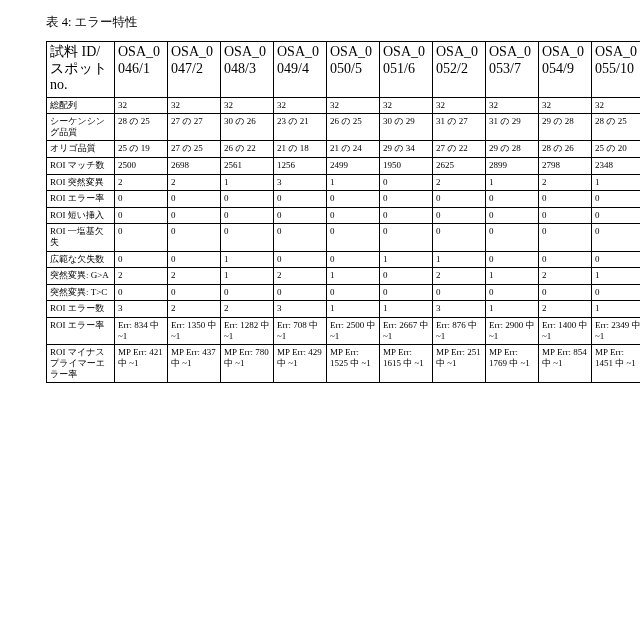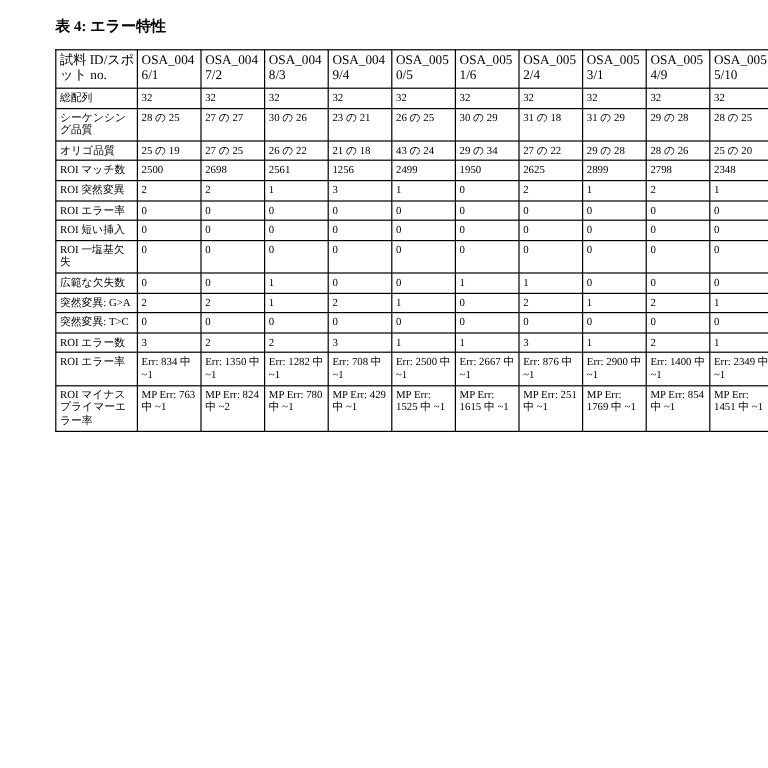--- a/index.html
+++ b/index.html
@@ -16,21 +16,21 @@
   }
   .page {
     position: relative;
     width: 640px;
     height: 640px;
     box-sizing: border-box;
     padding: 14px 14px 0 46px;
   }
   .caption {
     font-size: 12.5px;
-    font-weight: bold;
+    font-weight: normal;
     font-family: "Liberation Serif", serif;
     margin: 0 0 10px 0;
     letter-spacing: 0px;
   }
   table.tbl {
     border-collapse: collapse;
     table-layout: fixed;
     width: 548px;
     font-size: 9px;
     line-height: 1.18;
@@ -47,21 +47,21 @@
   }
   col.rowhdr { width: 68px; }
   col.dcol { width: 53px; }
   td.rowlabel {
     font-weight: bold;
     font-size: 9px;
     margin-left: 32px;
   }
   th.colhdr {
     font-weight: bold;
-    font-size: 11px;
+    font-size: 14px;
   }
 </style>
 </head>
 <body>
 
 <div class="page">
 
   <div class="caption">表 4: エラー特性</div>
 
   <table class="tbl">
@@ -80,22 +80,22 @@
     </colgroup>
     <thead>
       <tr>
         <th class="colhdr">試料 ID/スポット no.</th>
         <th class="colhdr">OSA_0046/1</th>
         <th class="colhdr">OSA_0047/2</th>
         <th class="colhdr">OSA_0048/3</th>
         <th class="colhdr">OSA_0049/4</th>
         <th class="colhdr">OSA_0050/5</th>
         <th class="colhdr">OSA_0051/6</th>
-        <th class="colhdr">OSA_0052/4</th>
-        <th class="colhdr">OSA_0053/1</th>
+        <th class="colhdr">OSA_0052/2</th>
+        <th class="colhdr">OSA_0053/7</th>
         <th class="colhdr">OSA_0054/9</th>
         <th class="colhdr">OSA_0055/10</th>
       </tr>
     </thead>
     <tbody>
       <tr>
         <td class="rowlabel">総配列</td>
         <td>32</td>
         <td>32</td>
         <td>32</td>
@@ -108,32 +108,32 @@
         <td>32</td>
       </tr>
       <tr>
         <td class="rowlabel">シーケンシング品質</td>
         <td>28 の 25</td>
         <td>27 の 27</td>
         <td>30 の 26</td>
         <td>23 の 21</td>
         <td>26 の 25</td>
         <td>30 の 29</td>
-        <td>31 の 18</td>
+        <td>31 の 27</td>
         <td>31 の 29</td>
         <td>29 の 28</td>
         <td>28 の 25</td>
       </tr>
       <tr>
         <td class="rowlabel">オリゴ品質</td>
         <td>25 の 19</td>
         <td>27 の 25</td>
         <td>26 の 22</td>
         <td>21 の 18</td>
-        <td>43 の 24</td>
+        <td>21 の 24</td>
         <td>29 の 34</td>
         <td>27 の 22</td>
         <td>29 の 28</td>
         <td>28 の 26</td>
         <td>25 の 20</td>
       </tr>
       <tr>
         <td class="rowlabel">ROI マッチ数</td>
         <td>2500</td>
         <td>2698</td>
@@ -258,22 +258,22 @@
         <td>Err: 708 中 ~1</td>
         <td>Err: 2500 中 ~1</td>
         <td>Err: 2667 中 ~1</td>
         <td>Err: 876 中 ~1</td>
         <td>Err: 2900 中 ~1</td>
         <td>Err: 1400 中 ~1</td>
         <td>Err: 2349 中 ~1</td>
       </tr>
       <tr>
         <td class="rowlabel">ROI マイナスプライマーエラー率</td>
-        <td>MP Err: 763 中 ~1</td>
-        <td>MP Err: 824 中 ~2</td>
+        <td>MP Err: 421 中 ~1</td>
+        <td>MP Err: 437 中 ~1</td>
         <td>MP Err: 780 中 ~1</td>
         <td>MP Err: 429 中 ~1</td>
         <td>MP Err: 1525 中 ~1</td>
         <td>MP Err: 1615 中 ~1</td>
         <td>MP Err: 251 中 ~1</td>
         <td>MP Err: 1769 中 ~1</td>
         <td>MP Err: 854 中 ~1</td>
         <td>MP Err: 1451 中 ~1</td>
       </tr>
     </tbody>

